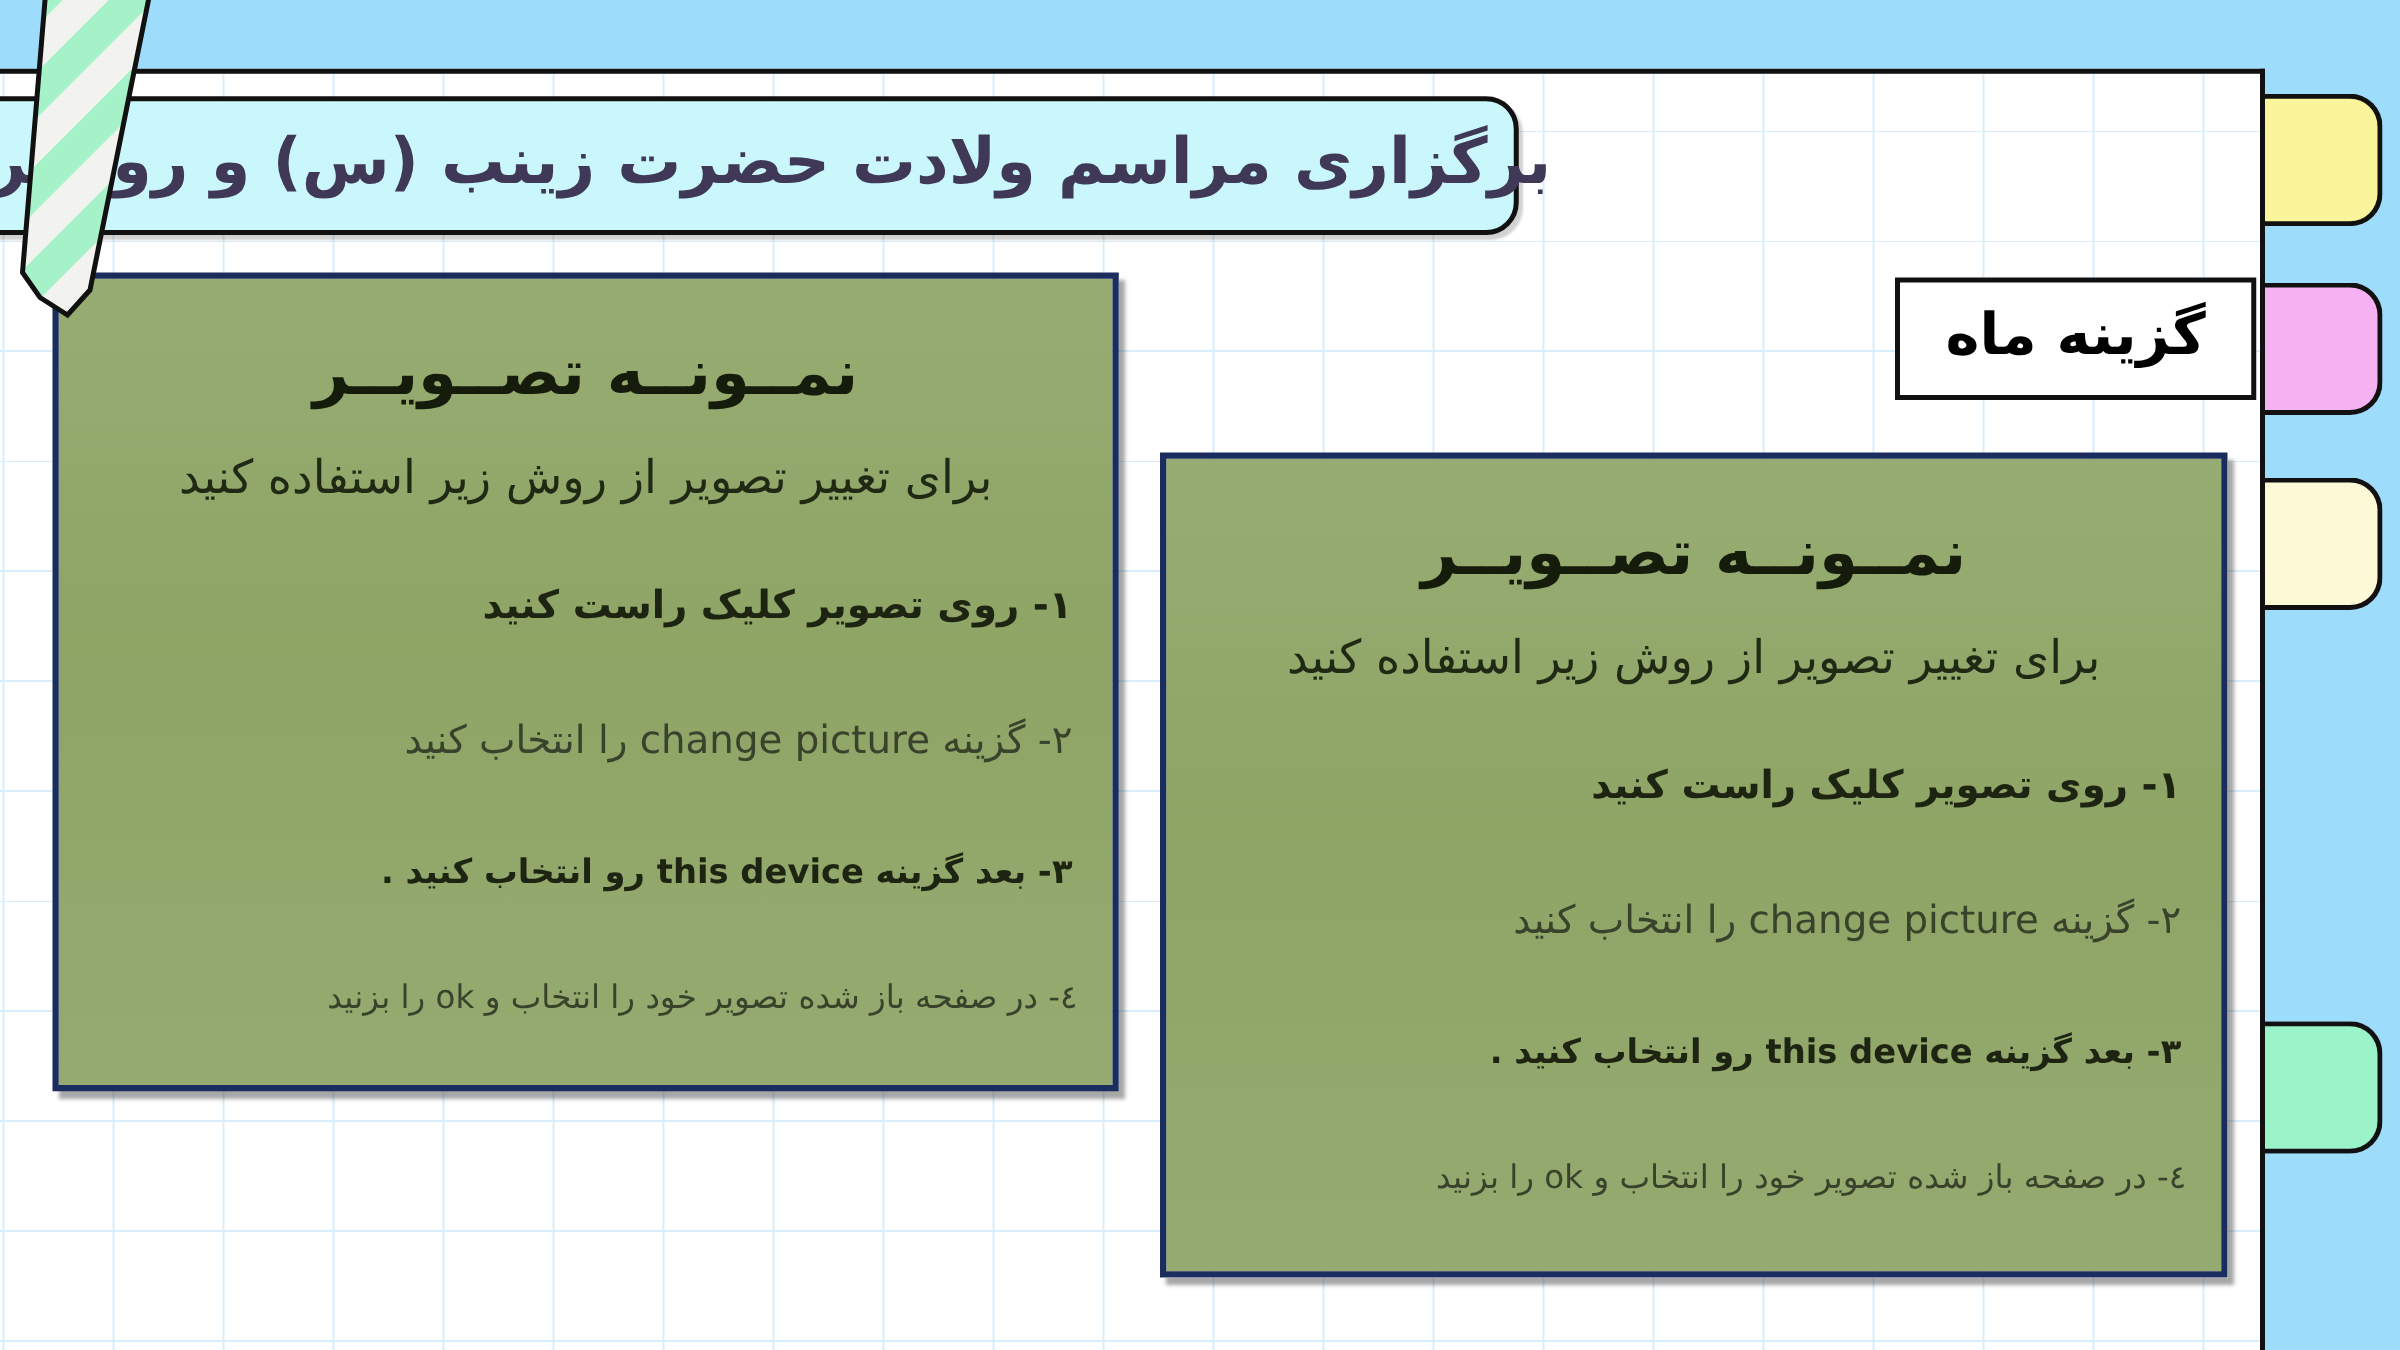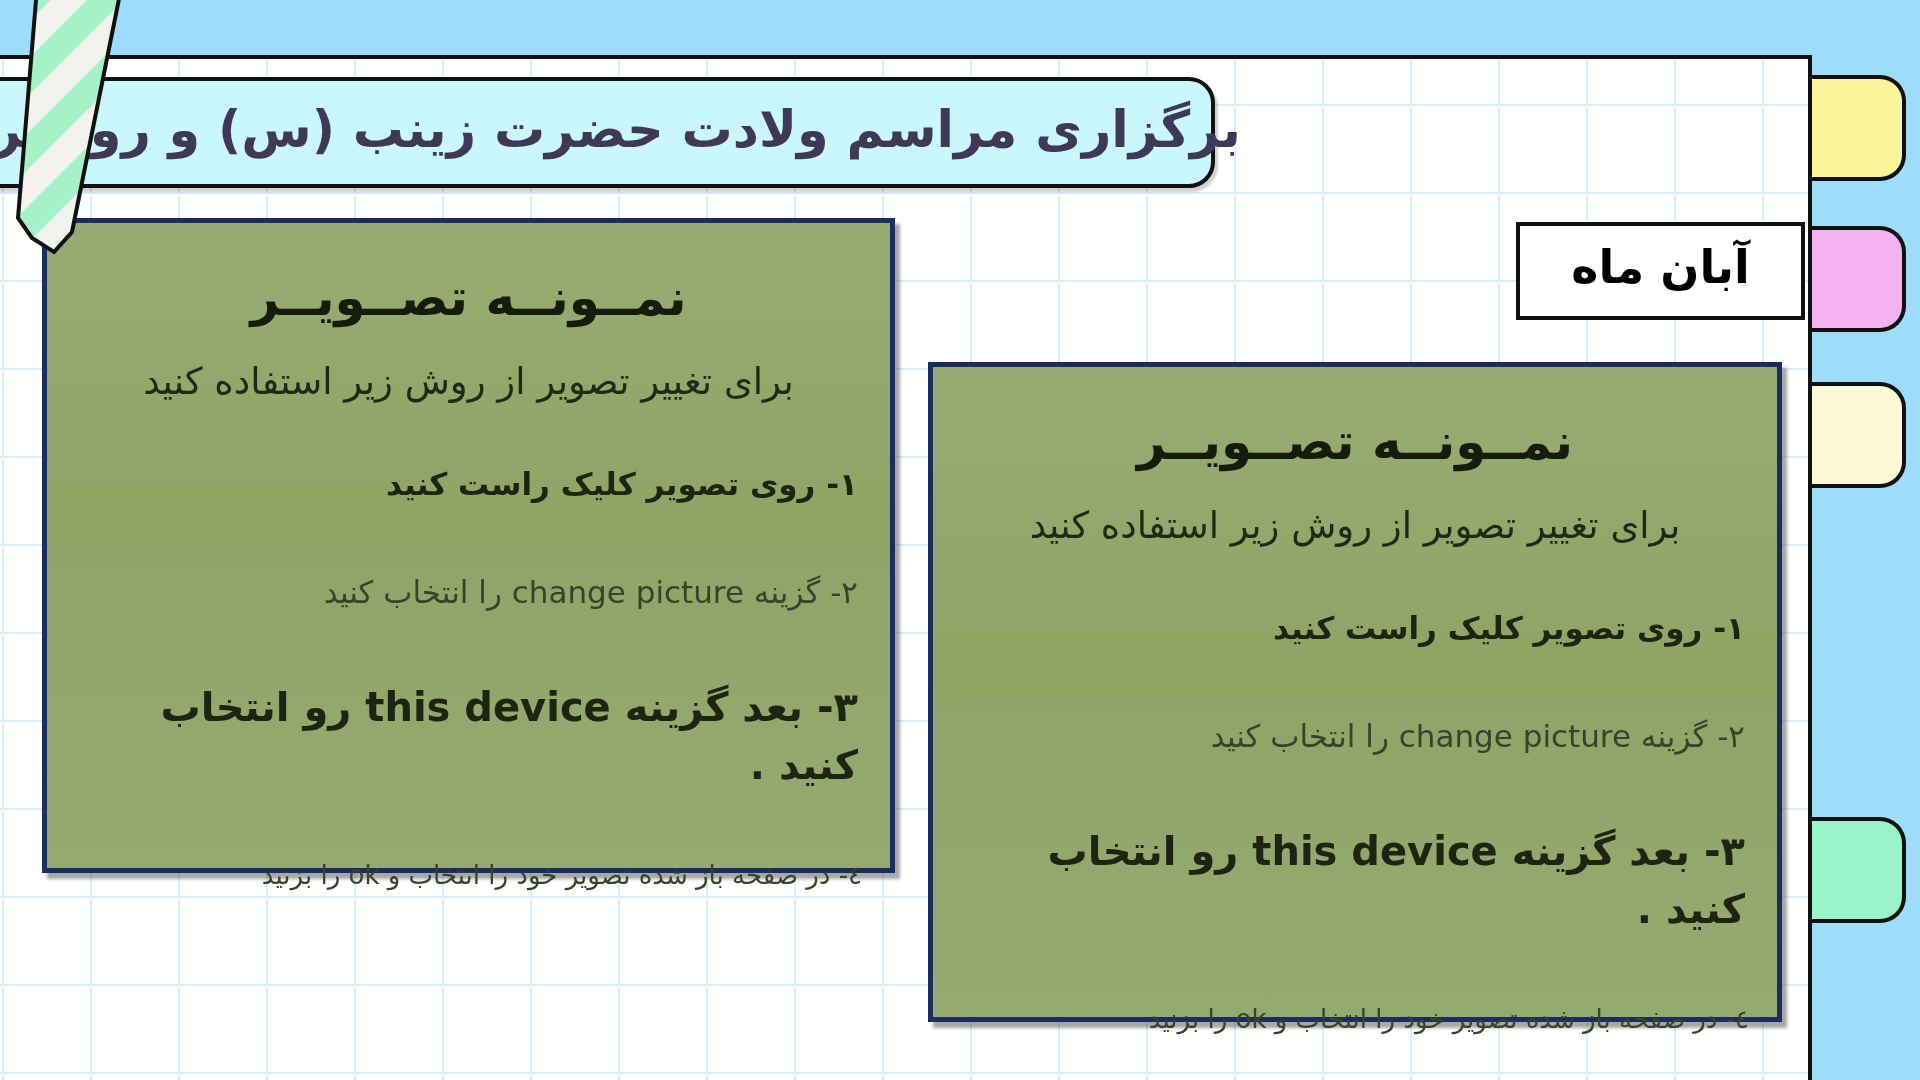--- a/index.html
+++ b/index.html
@@ -78,41 +78,41 @@
   .sample-box .subtitle{
     margin-top:25px;text-align:center;font-size:37px;font-weight:normal;color:#1F2913;
     line-height:1.3;
   }
   .steps{margin-top:56px;display:flex;flex-direction:column;gap:63px;}
   .step{
     text-align:right;font-size:31px;line-height:1.45;color:#39422A;
     padding-right:4px;
   }
   .step.bold{font-weight:bold;color:#1D2411;}
-  .step.s3{font-size:40px;}
+  .step.s3{font-size:27px;}
   .step.s4{font-size:26px;padding-right:0;}
   
   .tape{position:absolute;left:-30px;top:-30px;z-index:5;}
 </style>
 </head>
 <body>
 
 <div class="tab tab1" style="background: rgb(250, 244, 155);"></div>
 <div class="tab tab2" style="background: rgb(244, 178, 243);"></div>
 <div class="tab tab3" style="background: rgb(253, 248, 214);"></div>
 <div class="tab tab4" style="background: rgb(154, 243, 201);"></div>
 
 <div class="page"></div>
 
 <div class="banner">
   <div class="txt" dir="rtl">برگزاری مراسم ولادت حضرت زینب (س) و روز پرستار</div>
 </div>
 
 <div class="month">
-  <div class="txt" dir="rtl">آبان ماه</div>
+  <div class="txt" dir="rtl">گزینه ماه</div>
 </div>
 
 <div class="sample-box box-left">
   <div class="title">نمــونــه تصــویــر</div>
   <div class="subtitle">برای تغییر تصویر از روش زیر استفاده کنید</div>
   <div class="steps">
     <div class="step bold s1">۱- روی تصویر کلیک راست کنید</div>
     <div class="step s2">۲- گزینه change picture را انتخاب کنید</div>
     <div class="step bold s3">۳- بعد گزینه this device رو انتخاب کنید .</div>
     <div class="step s4">٤- در صفحه باز شده تصویر خود را انتخاب و ok را بزنید</div>

